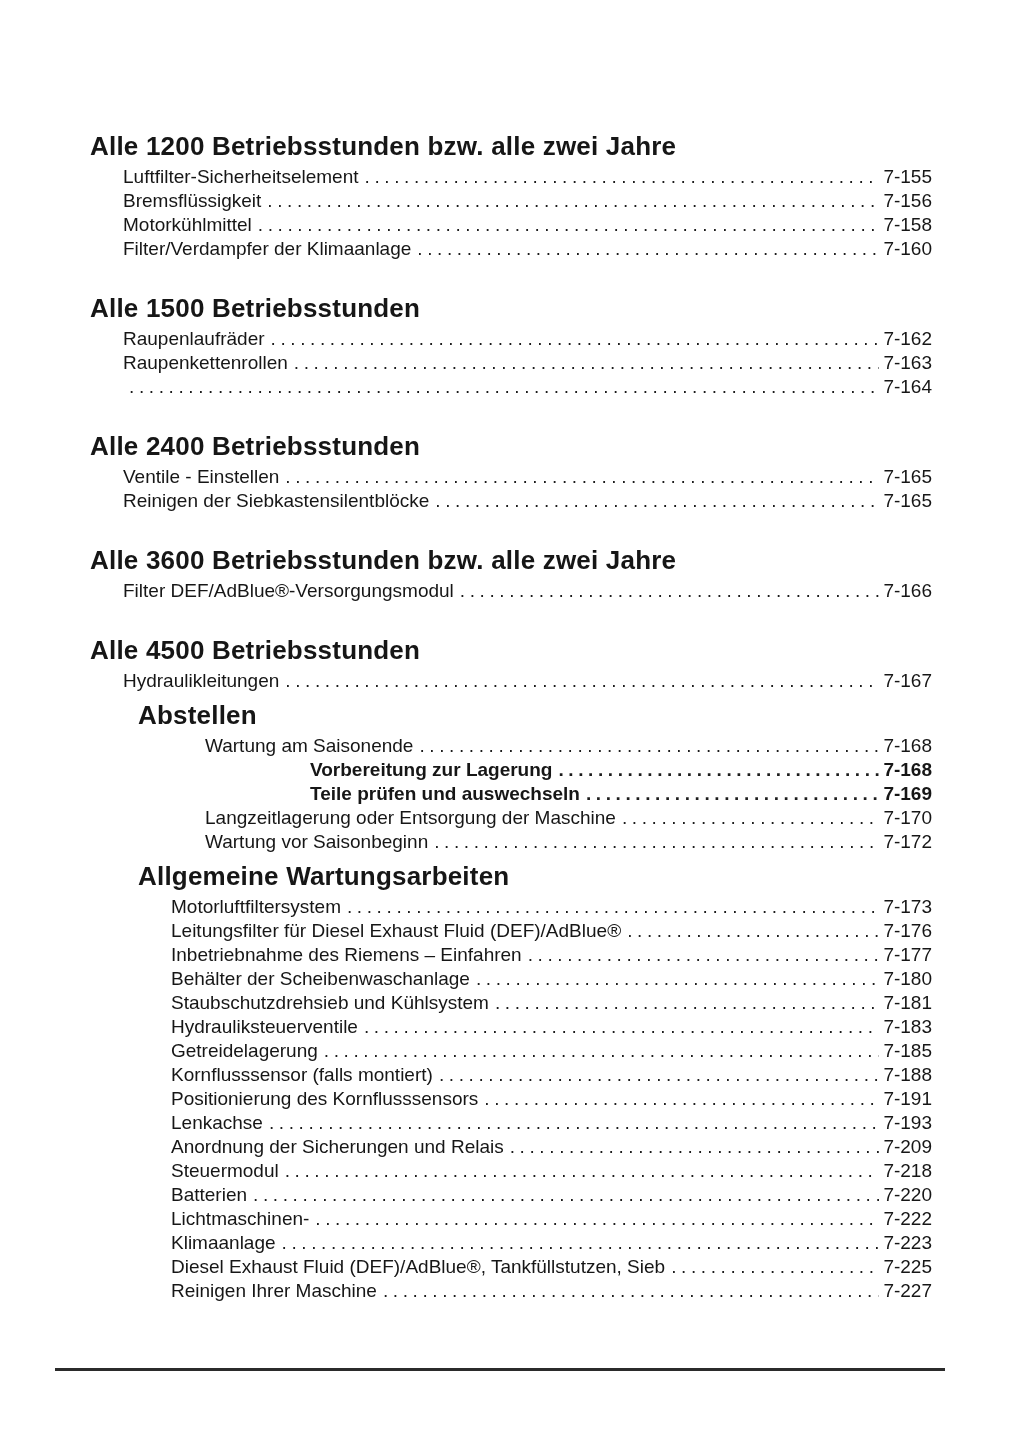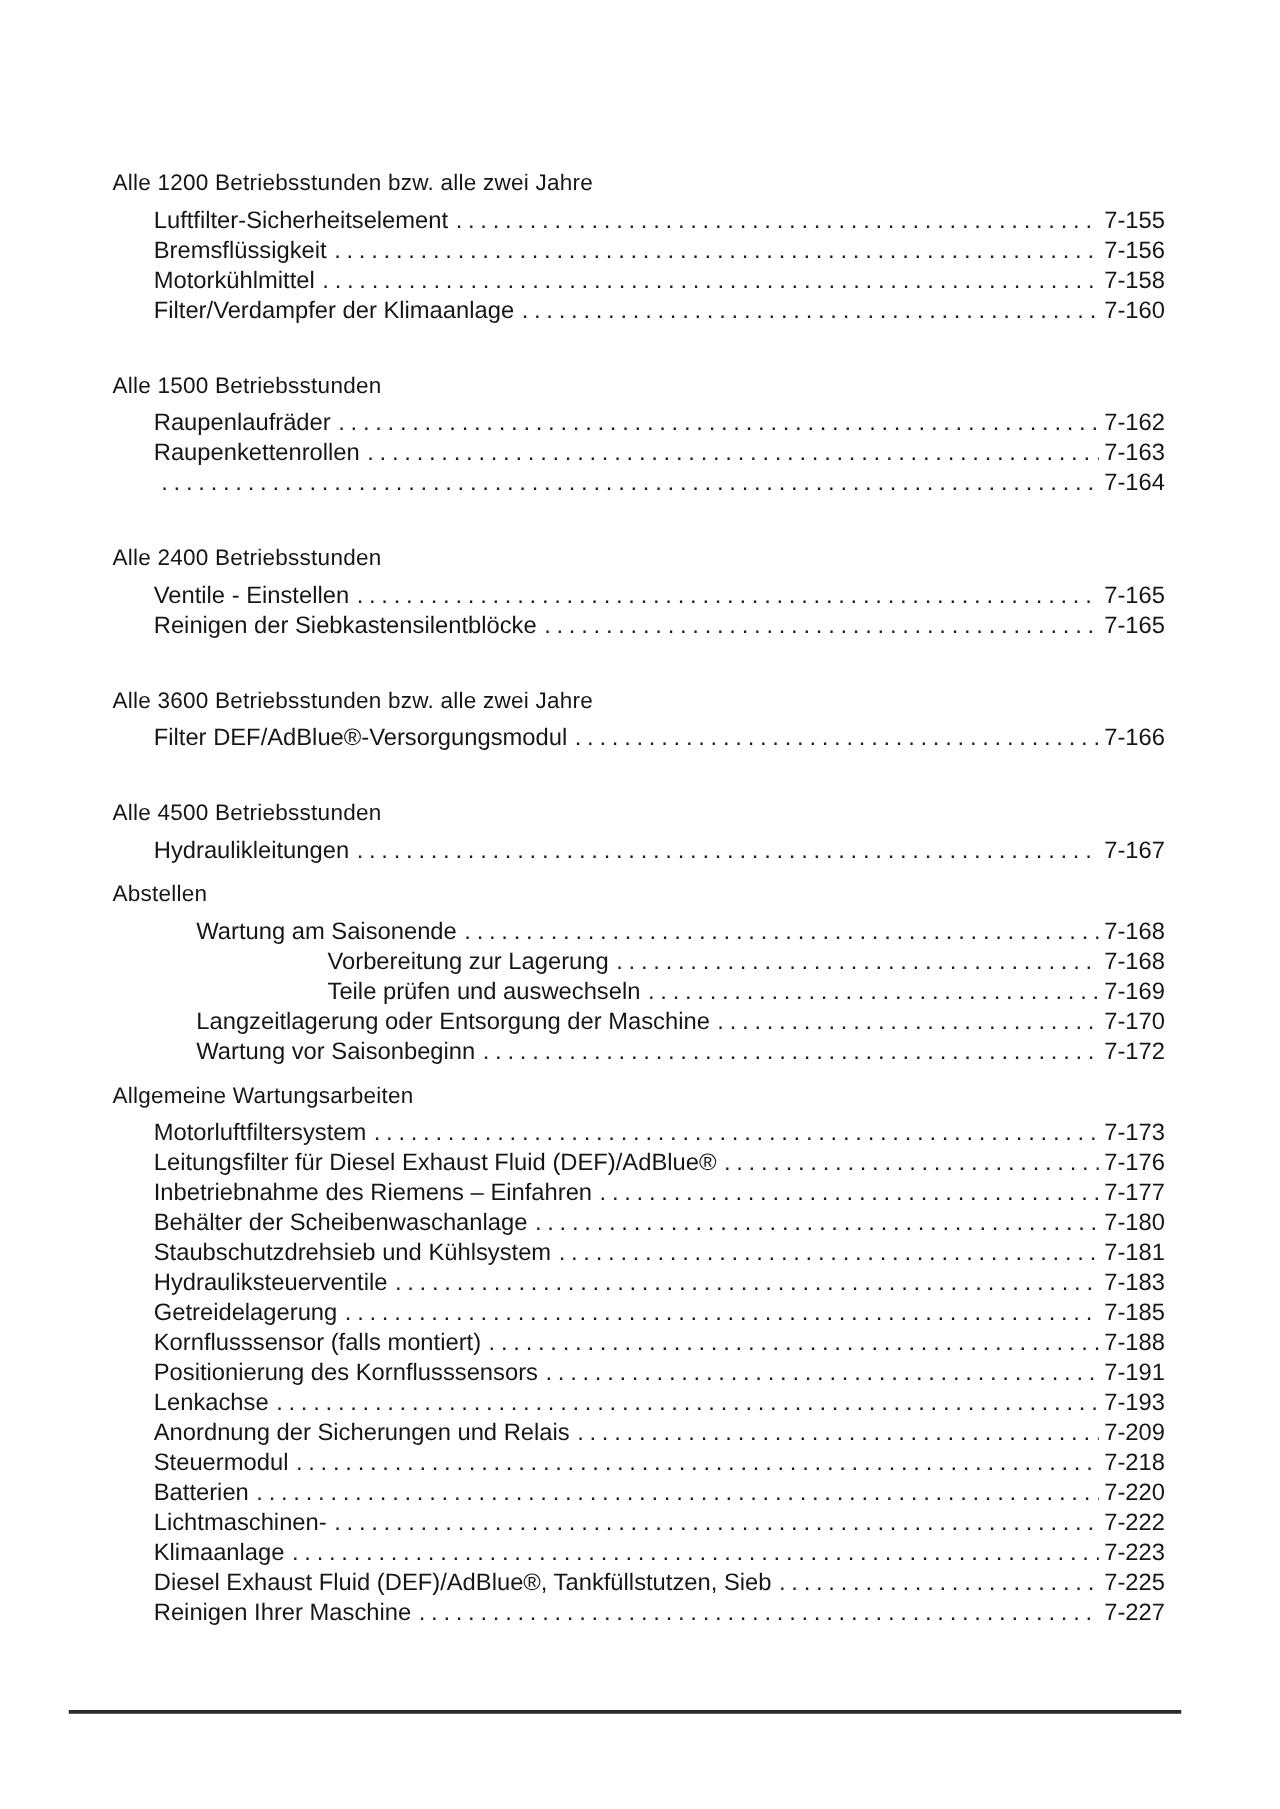--- a/index.html
+++ b/index.html
@@ -18,39 +18,39 @@
     -webkit-font-smoothing: antialiased;
   }
   .toc {
     position: absolute;
     left: 90px;
     top: 131px;
     width: 842px;
   }
   .section { margin-top: 32px; }
   .section:first-child { margin-top: 0; }
-  .section.tight { margin-top: 7px; }
+  .section.tight { margin-top: 7px; margin-left: 48px; }
   .heading {
-    font-size: 18px;
-    font-weight: 400;
+    font-size: 26px;
+    font-weight: 700;
     line-height: 31px;
     margin: 0 0 3px 0;
     letter-spacing: 0.2px;
     white-space: nowrap;
   }
   .row {
     display: flex;
     align-items: baseline;
     font-size: 19px;
     line-height: 24px;
     white-space: nowrap;
   }
   .row.l1 { padding-left: 33px; }
   .row.l2 { padding-left: 67px; }
-  .row.l3 { padding-left: 172px; }
+  .row.l3 { padding-left: 172px; font-weight: bold; }
   .title { flex: 0 0 auto; }
   .leader {
     flex: 1 1 auto;
     overflow: hidden;
     white-space: nowrap;
     margin: 0 4px 0 6px;
     min-width: 18px;
   }
   .leader::after {
     content: "........................................................................................................................";

